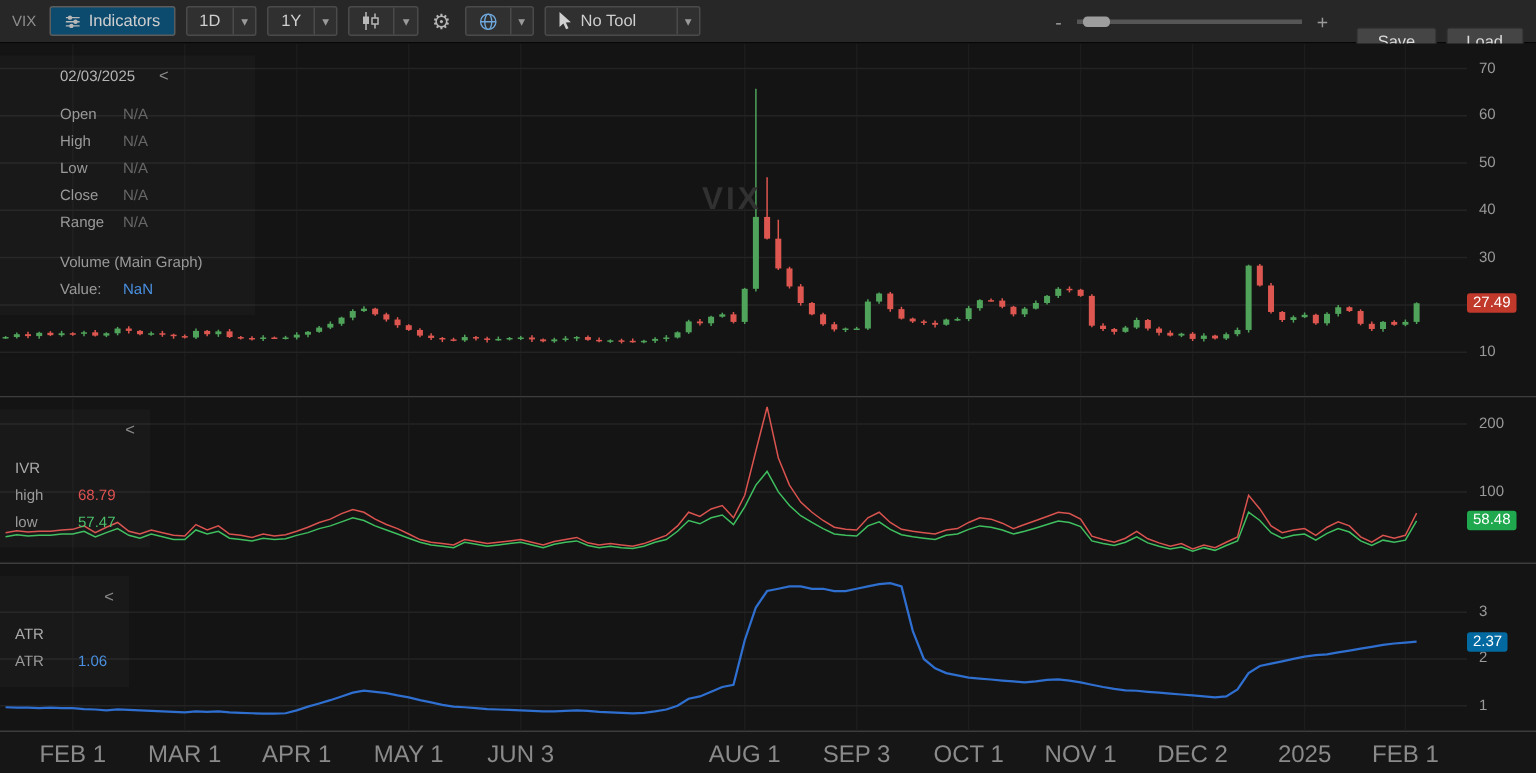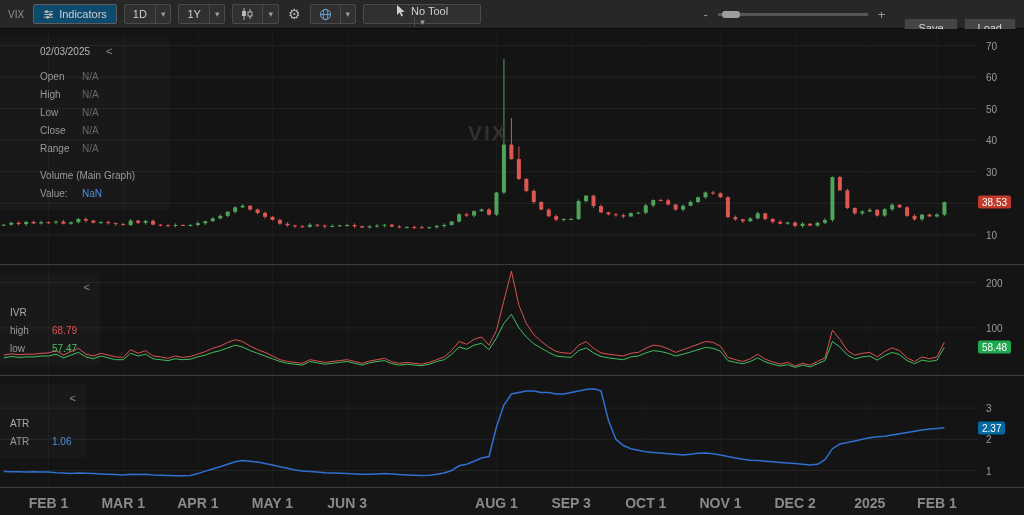--- a/index.html
+++ b/index.html
@@ -79,21 +79,21 @@
   .ov-sec { color:#9a9a9a; margin-top:9px; height:18px; display:flex; align-items:center; }
   .val-nan { color:#4a90e2; }
   .val-red { color:#e05252; }
   .val-green { color:#4cbf6b; }
   .val-blue { color:#4a90e2; }
   .ov-title { color:#ababab; margin-top:10px; height:18px; display:flex; align-items:center; }
   
   #x-axis { position:relative; height:27px; width:1024px; background:#161616; }
   .xlab {
     position:absolute; top:7px; transform:translateX(-50%);
-    font-size:14px; color:#8a8a8a; white-space:nowrap;font-weight:bold;
+    font-size:16px; color:#8a8a8a; white-space:nowrap;
   }
 </style>
 </head>
 <body>
 
 <div class="toolbar">
   <span class="sym">VIX</span>
 
   <button class="tb-btn">
     <svg width="11" height="11" viewBox="0 0 12 12">
@@ -135,21 +135,21 @@
     <span class="val">
       <svg width="13" height="13" viewBox="0 0 14 14">
         <circle cx="7" cy="7" r="5.5" stroke="#6fa8dc" fill="none" stroke-width="1"></circle>
         <ellipse cx="7" cy="7" rx="2.5" ry="5.5" stroke="#6fa8dc" fill="none" stroke-width="1"></ellipse>
         <line x1="1.5" y1="7" x2="12.5" y2="7" stroke="#6fa8dc" stroke-width="1"></line>
       </svg>
     </span>
     <span class="arrow">▾</span>
   </div>
 
-  <div class="dd" style="width:118px;flex-direction:column;">
+  <div class="dd" style="width:104px;">
     <span class="val" style="flex:1;">
       <svg width="10" height="12" viewBox="0 0 10 12">
         <path d="M1 0 L1 10 L3.6 7.6 L5.4 11.5 L7 10.8 L5.2 7 L8.6 6.8 Z" fill="#d0d0d0"></path>
       </svg>
       <span>No Tool</span>
     </span>
     <span class="arrow">▾</span>
   </div>
 
   <div class="zoom">
@@ -477,21 +477,21 @@
   </div>
 
   <div class="yaxis" id="main-axis">
       <span class="tick" style="top: 16.6111px;">70</span>
       <span class="tick" style="top: 48.1389px;">60</span>
       <span class="tick" style="top: 79.6667px;">50</span>
       <span class="tick" style="top: 111.194px;">40</span>
       <span class="tick" style="top: 142.722px;">30</span>
       <span class="tick" style="top: 174.25px;">20</span>
       <span class="tick" style="top: 205.778px;">10</span>
-      <span class="badge" style="top: 173.178px; background: rgb(192, 57, 43);">38.53</span>
+      <span class="badge" style="top: 173.178px; background: rgb(192, 57, 43);">27.49</span>
     </div>
 </div>
 
 <div class="panel" id="ivr-panel">
   <svg id="ivr-svg" width="978" height="110">
       <line x1="48.52671755725191" y1="0" x2="48.52671755725191" y2="110" stroke="#1c1c1c"></line>
       <line x1="123.18320610687023" y1="0" x2="123.18320610687023" y2="110" stroke="#1c1c1c"></line>
       <line x1="197.83969465648855" y1="0" x2="197.83969465648855" y2="110" stroke="#1c1c1c"></line>
       <line x1="272.4961832061069" y1="0" x2="272.4961832061069" y2="110" stroke="#1c1c1c"></line>
       <line x1="347.1526717557252" y1="0" x2="347.1526717557252" y2="110" stroke="#1c1c1c"></line>

